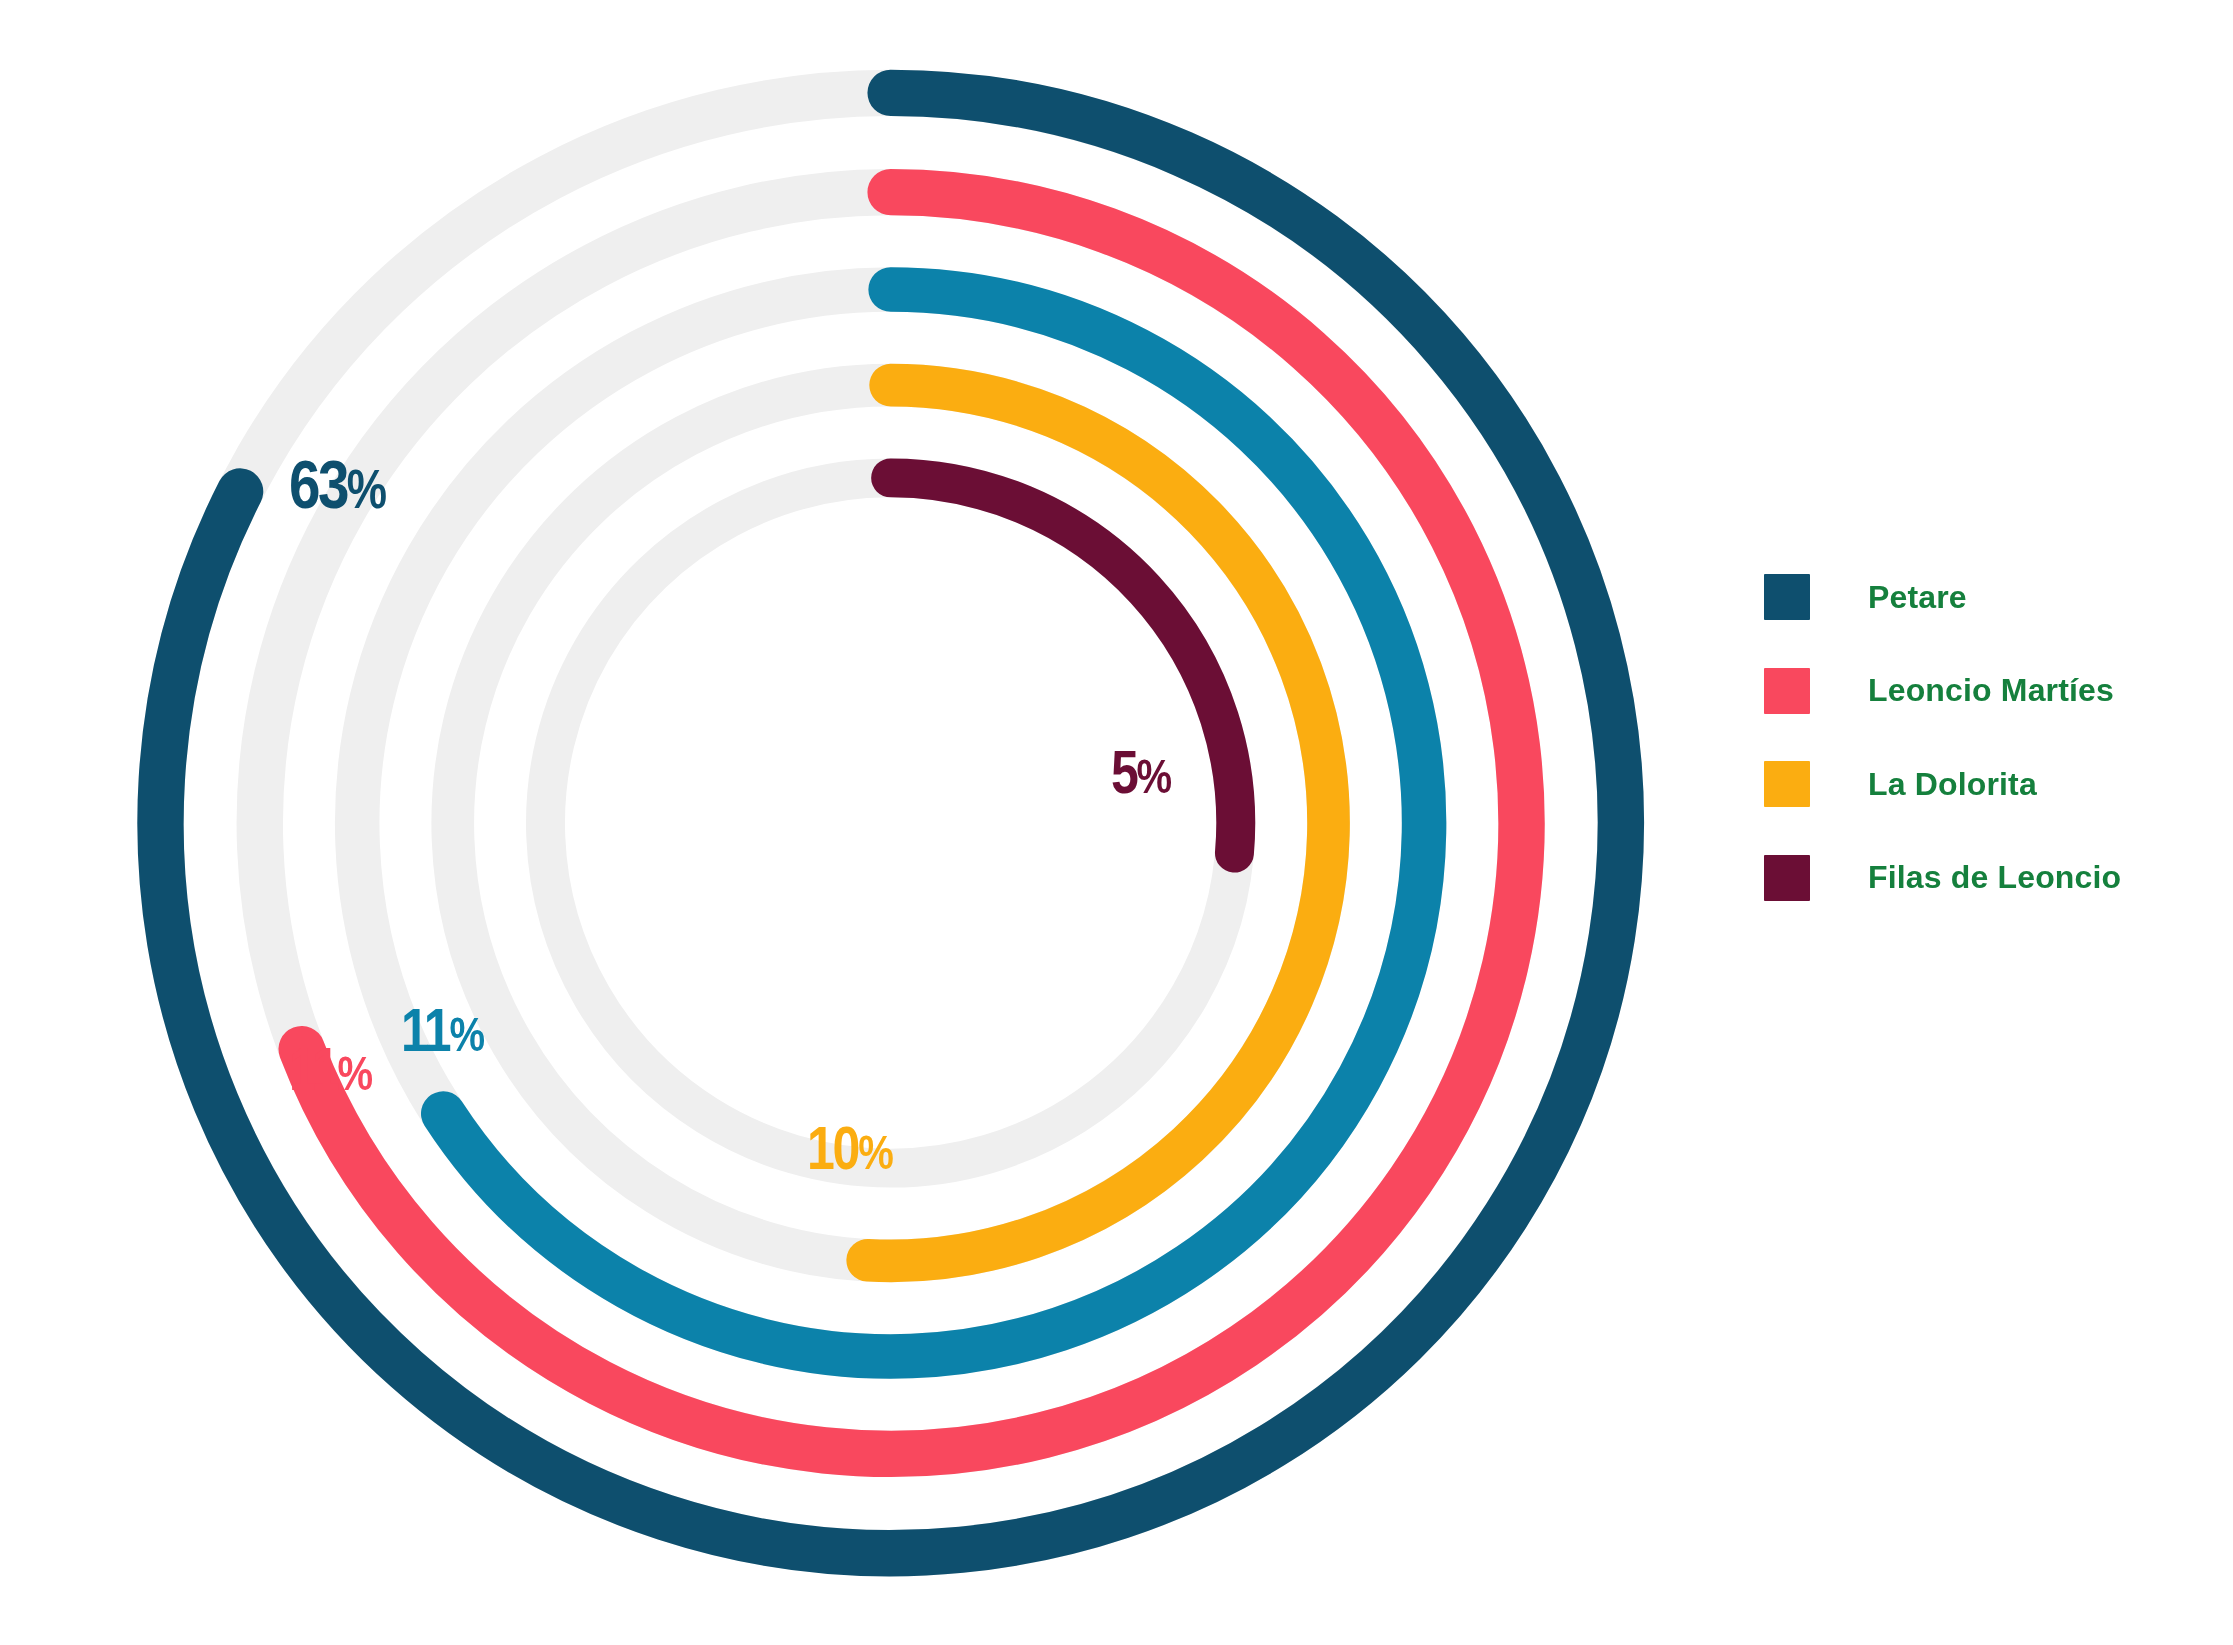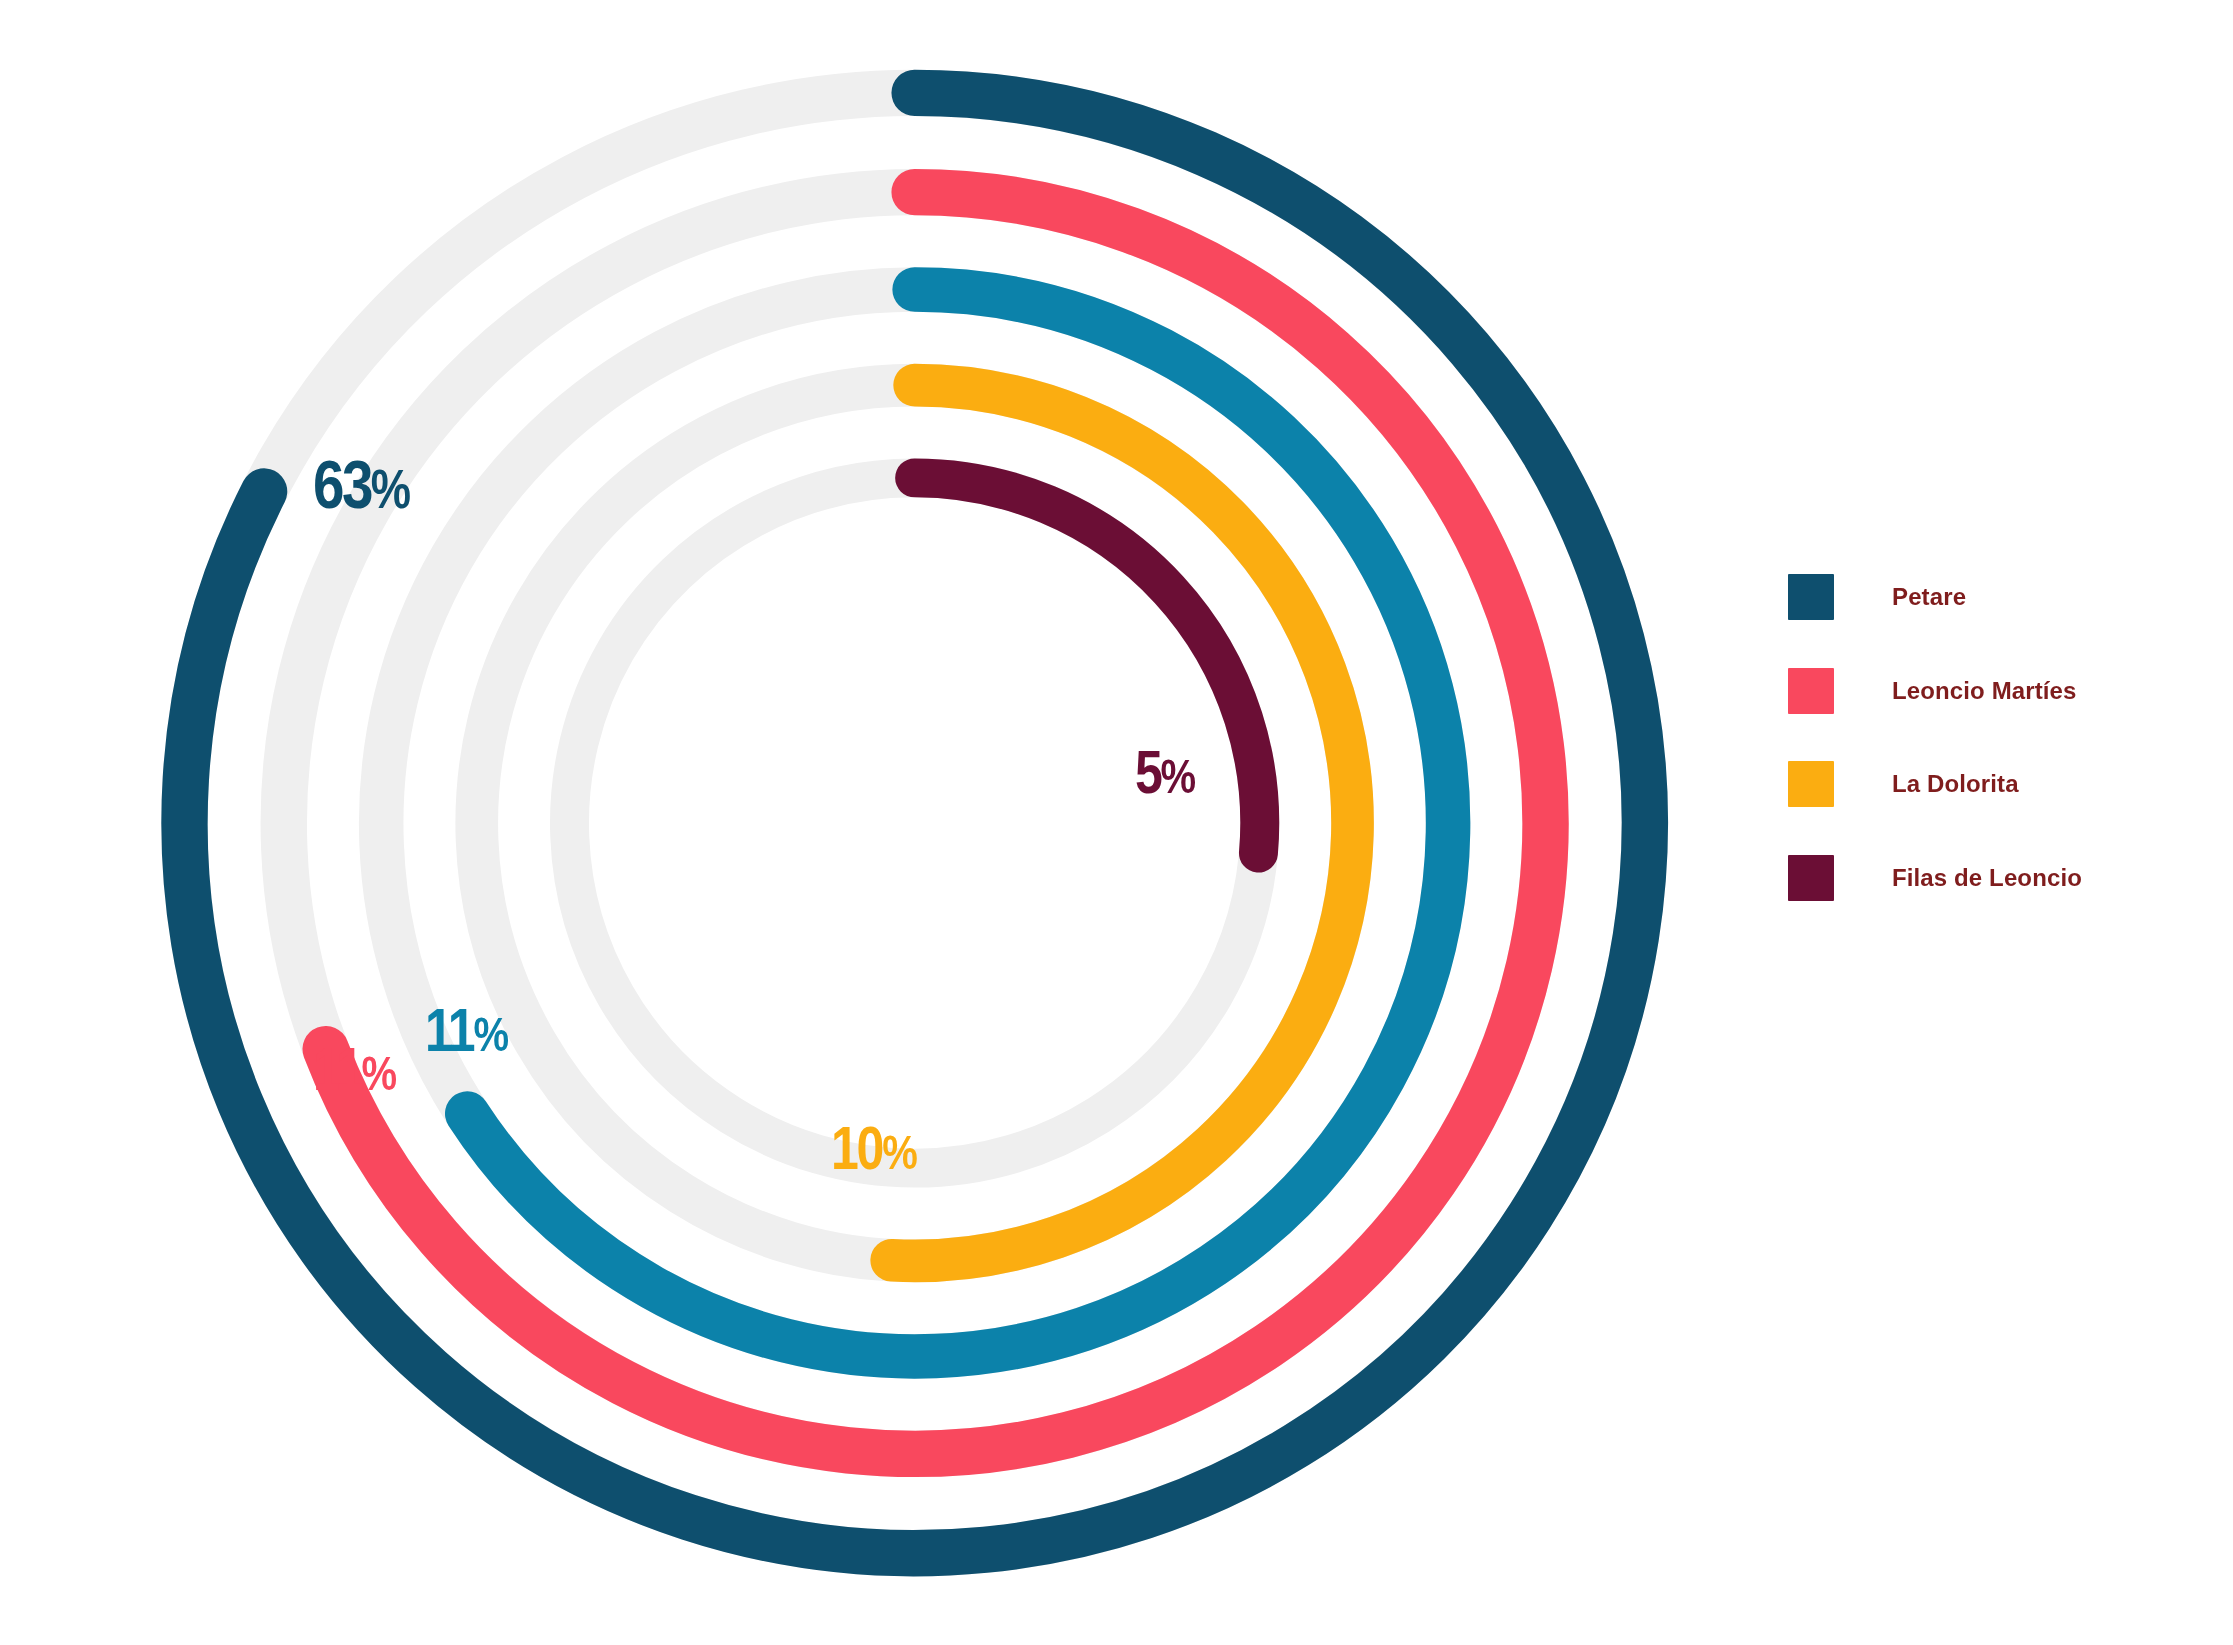--- a/index.html
+++ b/index.html
@@ -12,21 +12,20 @@
     height: 1646px;
     font-family: "Liberation Sans", sans-serif;
     overflow: hidden;
     position: relative;
   }
   #chart-root {
     position: absolute;
     left: 0; top: 0;
     width: 1782px;
     height: 1646px;
-    margin-left: 24px;
   }
   svg.radial {
     position: absolute;
     left: 0; top: 0;
     width: 2234px;
     height: 1646px;
     display: block;
   }
   .value-label {
     position: absolute;
@@ -56,23 +55,23 @@
     margin-bottom: 19.5px;
   }
   .legend-swatch {
     width: 46px;
     height: 46px;
     flex: 0 0 46px;
     border-radius: 0.9px;
   }
   .legend-text {
     margin-left: 58px;
-    font-size: 24px;
+    font-size: 32px;
     font-weight: 700;
-    color: #7f1d1d;
+    color: #15803d;
     letter-spacing: 0.005em;
     white-space: nowrap;
   }
 </style>
 </head>
 <body>
 
 <div id="chart-root">
 
   <svg class="radial" viewBox="0 0 2408 1774">

